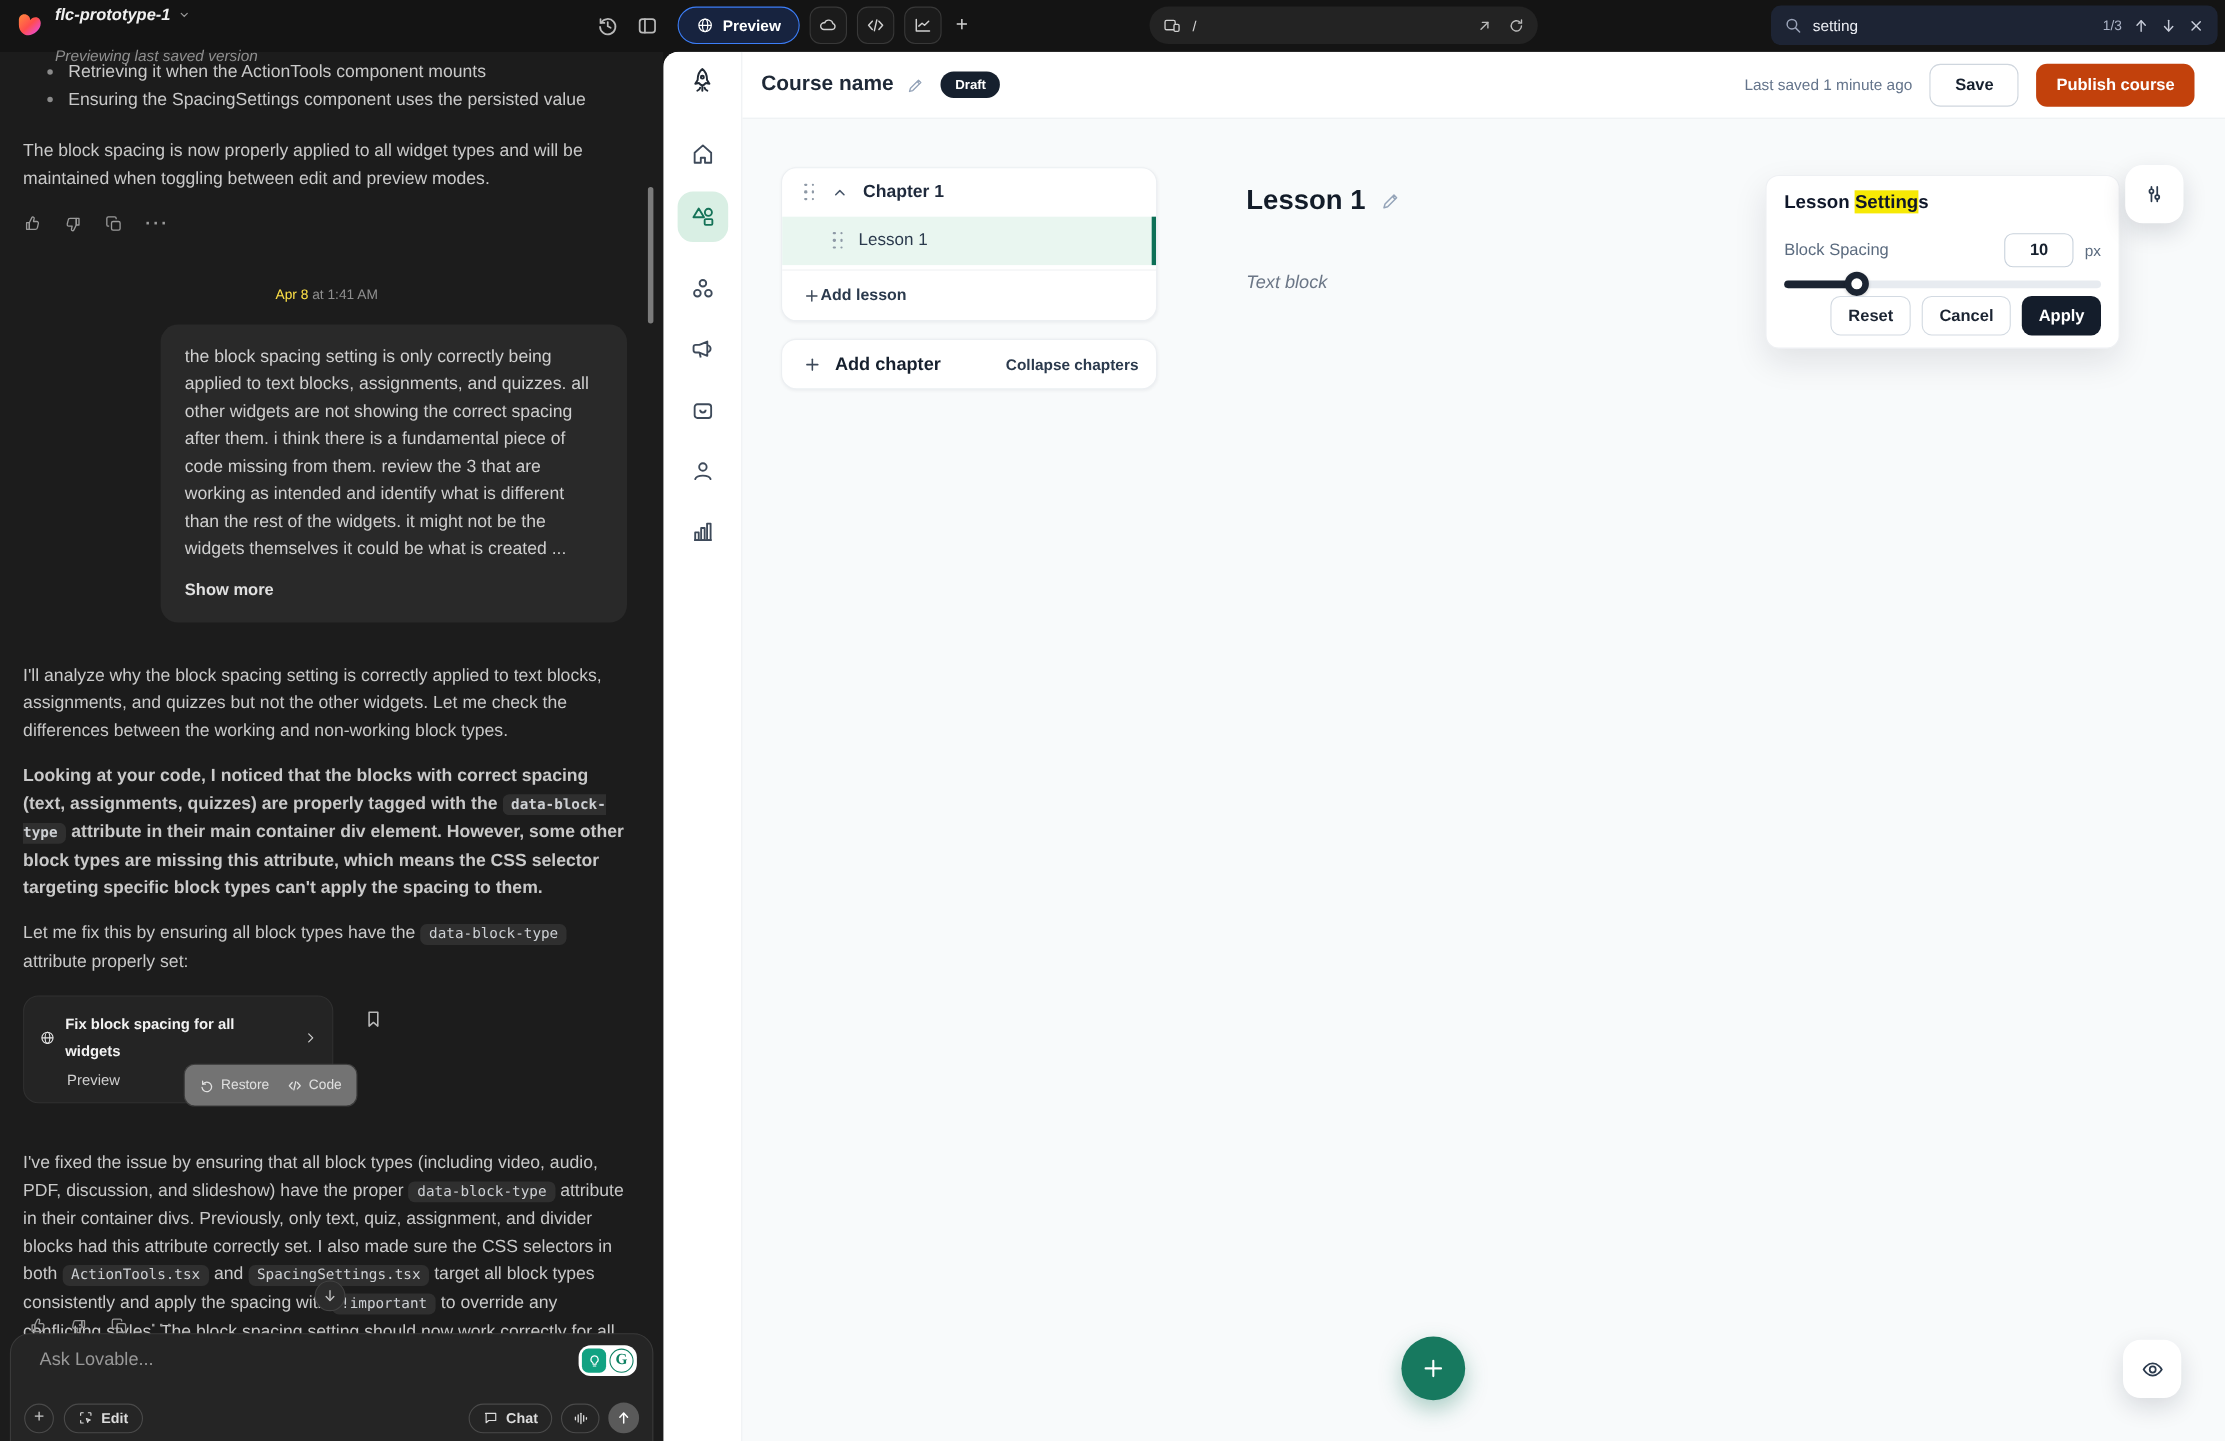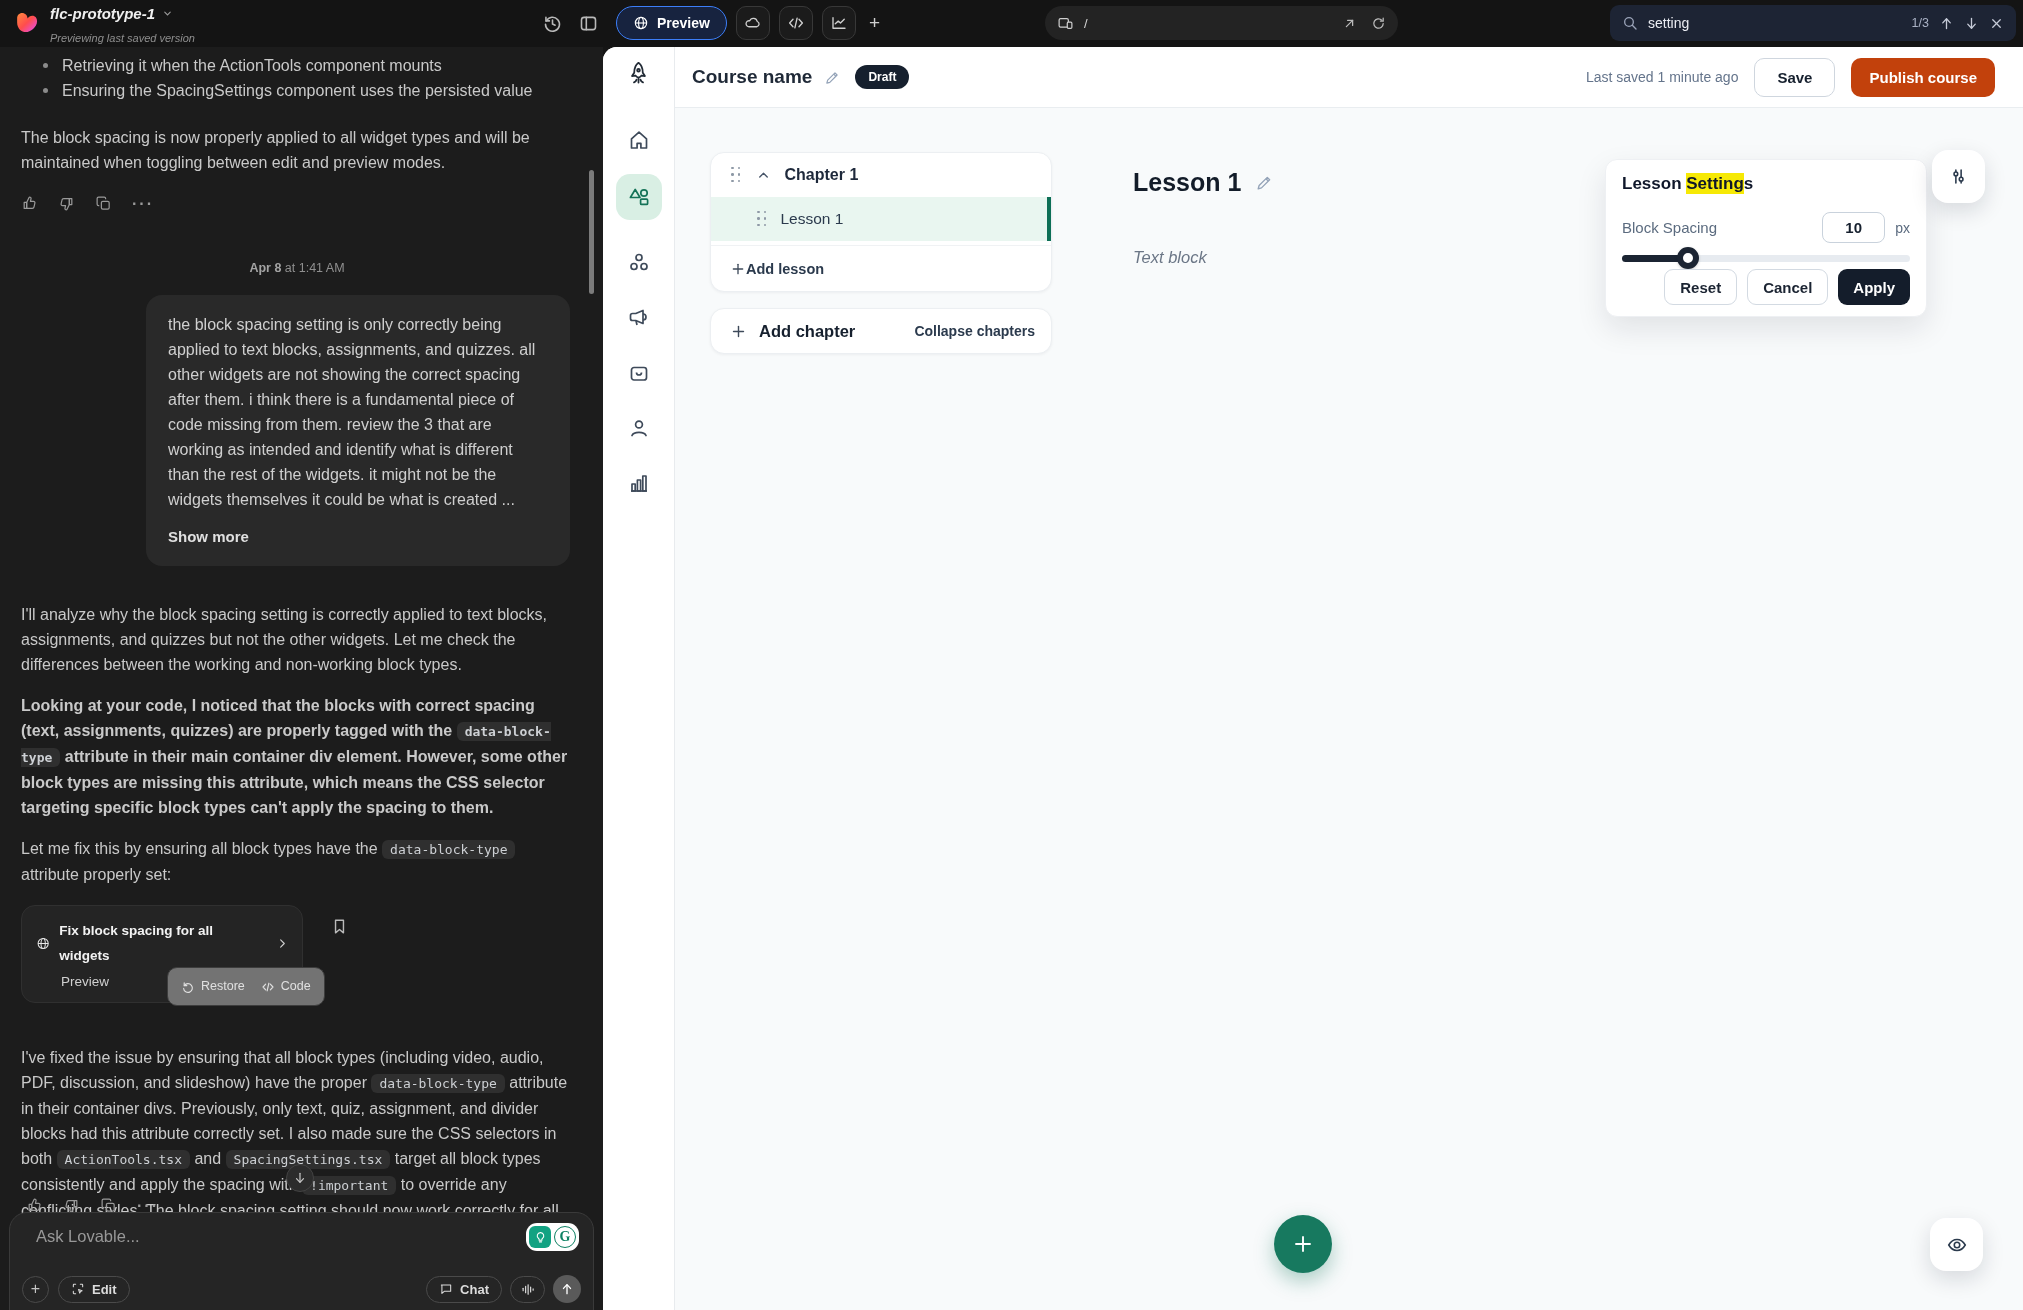--- a/index.html
+++ b/index.html
@@ -5,21 +5,21 @@
   * { margin:0; padding:0; box-sizing:border-box; }
   html,body { width:2023px; height:1310px; overflow:hidden; }
   body { position:relative; background:#151515; font-family:"Liberation Sans", sans-serif; }
   svg { display:block; }
 
   
   .topbar { position:absolute; left:0; top:0; width:2023px; height:47px; background:#141414; z-index:10; }
   .logo { position:absolute; left:14px; top:9px; width:27px; height:27px; }
   .proj { position:absolute; left:50px; top:5px;font-style:italic; }
   .proj-name-row { display:flex; align-items:center; gap:7px; color:#f0f0f0; font-size:15px; font-weight:700; }
-  .proj-sub { margin-top:10px; font-size:11px; color:#8f8f8f;text-align:center; }
+  .proj-sub { margin-top:20px; font-size:14px; color:#8f8f8f;text-align:center; }
   .tb-ic { position:absolute; top:13px; width:21px; height:21px; color:#b9b9b9; cursor:pointer; }
   .preview-group { position:absolute; left:616px; top:6px; display:flex; align-items:center; gap:9px; }
   .preview-pill { display:flex; align-items:center; gap:8px; height:34px; padding:0 16px; border-radius:17px;
     background:#17233f; border:1.5px solid #3c7ef8; color:#fff; font-size:14px; font-weight:700; cursor:pointer; }
   .sq-btn { width:34px; height:34px; border-radius:10px; border:1px solid #383838; display:flex; align-items:center; justify-content:center; color:#cfcfcf; cursor:pointer; background:#1b1b1b; }
   .tb-plus { color:#cfcfcf; font-size:19px; font-weight:400; cursor:pointer; padding:0 4px; }
   .urlbar { position:absolute; left:1045px; top:6px; width:353px; height:34px; border-radius:17px; background:#232323;
     display:flex; align-items:center; padding:0 12px; color:#cfcfcf; }
   .url-path { font-size:13px; color:#d6d6d6; margin-left:10px; flex:1; }
   .searchbar { position:absolute; left:1610px; top:5px; width:406px; height:36px; background:#1d2434; border-radius:9px;
@@ -32,21 +32,21 @@
   .chat { position:absolute; left:0; top:47px; width:603px; height:1263px; background:#1c1c1c; z-index:5; }
   .chat-scroll { position:absolute; inset:0; padding:6px 30px 0 21px; overflow:hidden; color:#c9c9c9; font-size:16px; line-height:25px; }
   .chat-scroll code { background:#2f2f2f; border-radius:6px; padding:2px 8px; font-family:"DejaVu Sans Mono",monospace; font-size:13px; color:#cdd0d4; }
   ul.chat-bullets { list-style:none; }
   ul.chat-bullets li { position:relative; padding-left:41px; }
   ul.chat-bullets li::before { content:""; position:absolute; left:22px; top:10px; width:5px; height:5px; border-radius:50%; background:#8b8b8b; }
   .p-applied { margin-top:22px; }
   .msg-actions { margin-top:16px; display:flex; gap:20px; color:#9a9a9a; align-items:center; }
   .msg-actions .act { cursor:pointer; }
   .date-div { margin-top:40px; text-align:center; font-size:12.5px; color:#8f8f8f; }
-  .date-div b { color:#a3a3a3; font-weight:700; }
+  .date-div b { color:#fde047; font-weight:400; }
   .user-bubble { margin:14px 0 0 125px; width:424px; background:#292929; border-radius:16px; padding:17px 22px; color:#cfcfcf; }
   .show-more { margin-top:12px; font-weight:700; color:#e0e0e0; font-size:15px; cursor:pointer; }
   .p-analyze { margin-top:36px; }
   .p-looking { margin-top:16px;font-weight:bold; }
   .p-fix { margin-top:16px; }
   .ver-wrap { position:relative; margin-top:18px; width:282px; }
   .ver-card { background:#242424; border:1px solid #303030; border-radius:14px; padding:12px 14px 11px; cursor:pointer; }
   .ver-row1 { display:flex; align-items:center; gap:9px; color:#f2f2f2; font-size:13.5px; font-weight:700; }
   .ver-row1 .spacer { flex:1; }
   .ver-sub { margin-left:25px; margin-top:5px; font-size:13.5px; color:#cfcfcf; line-height:18px; }

